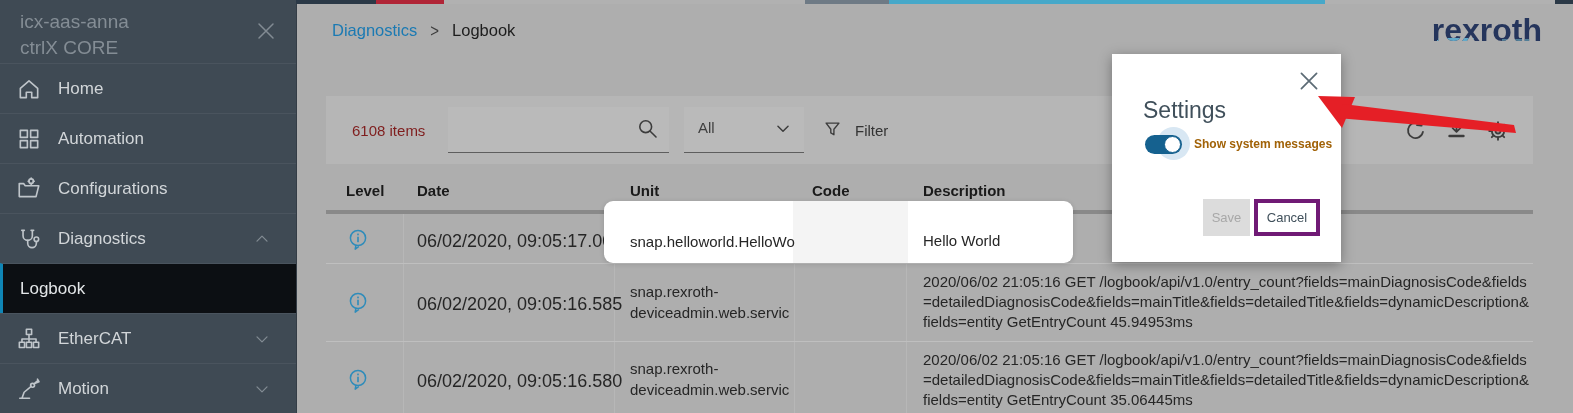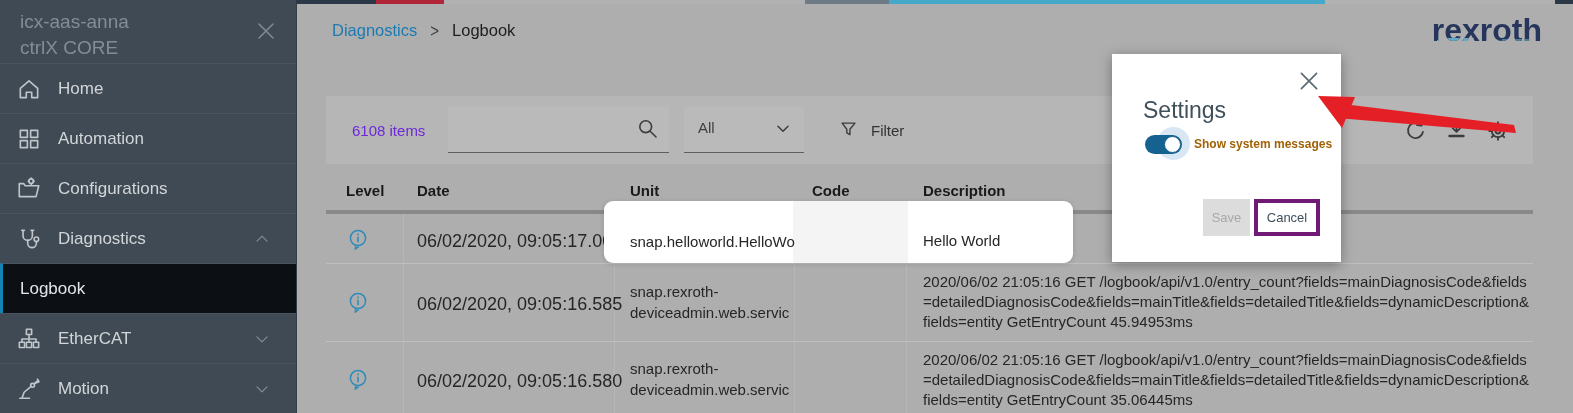--- a/index.html
+++ b/index.html
@@ -35,29 +35,29 @@
         background-image:
           linear-gradient(100deg,rgba(0,0,0,0) 12%,#63a9c9 12%,#63a9c9 88%,rgba(0,0,0,0) 88%),
           linear-gradient(100deg,rgba(0,0,0,0) 10%,#527f98 10%,#527f98 90%,rgba(0,0,0,0) 90%),
           linear-gradient(#b02438,#b02438),
           linear-gradient(#25355c,#25355c);
         background-size:46px 12px,36px 11px,13px 15px,100% 100%;
         background-position:0px 26px,66px 27px,123px 22px,0 0;}
 
   
   .toolbar{position:absolute;left:30px;top:96px;width:1207px;height:68px;background:#b6b6b6;}
-  .tb-count{position:absolute;left:26px;top:0;height:68px;display:flex;align-items:center;font-size:15px;color:#6d28d9;}
+  .tb-count{position:absolute;left:26px;top:0;height:68px;display:flex;align-items:center;font-size:15px;color:#7f1d1d;}
   .tb-search{position:absolute;left:122px;top:11px;width:221px;height:45px;background:rgba(255,255,255,0.06);border-bottom:1.5px solid #5e5e5e;}
   .tb-search input{position:absolute;left:14px;top:4px;width:160px;height:34px;border:none;background:transparent;outline:none;font-size:15px;color:#333;font-family:inherit;}
   .tb-search input::placeholder{color:#4a4a4a;opacity:1;}
   .tb-search .ic{position:absolute;right:9px;top:10px;width:24px;height:24px;cursor:pointer;}
   .tb-select{position:absolute;left:358px;top:11px;width:120px;height:45px;background:rgba(255,255,255,0.06);border-bottom:1.5px solid #5e5e5e;cursor:pointer;}
   .tb-select .val{position:absolute;left:14px;top:12px;font-size:15px;color:#3f3f3f;}
   .tb-select .ic{position:absolute;right:10px;top:11px;width:22px;height:22px;}
-  .tb-filter{position:absolute;left:512px;top:0;height:68px;display:flex;align-items:center;gap:11px;cursor:pointer;}
+  .tb-filter{position:absolute;left:496px;top:0;height:68px;display:flex;align-items:center;gap:11px;cursor:pointer;}
   .tb-filter .ic{width:22px;height:22px;}
   .tb-filter .lbl{font-size:15px;color:#333;}
   .tb-icons{position:absolute;right:22px;top:0;height:68px;display:flex;align-items:center;gap:14px;}
   .tb-icons .ic{width:27px;height:27px;cursor:pointer;}
   svg.tool{fill:none;stroke:#3c3c3c;stroke-width:1.6;stroke-linecap:round;stroke-linejoin:round;}
 
   
   .th{position:absolute;top:182px;font-size:15px;font-weight:bold;color:#1a1a1a;}
   .thead-line{position:absolute;left:30px;top:210px;width:1207px;height:4px;background:#898989;z-index:1;}
   .vdiv{position:absolute;top:214px;bottom:0;width:1px;background:#b7b7b7;}

